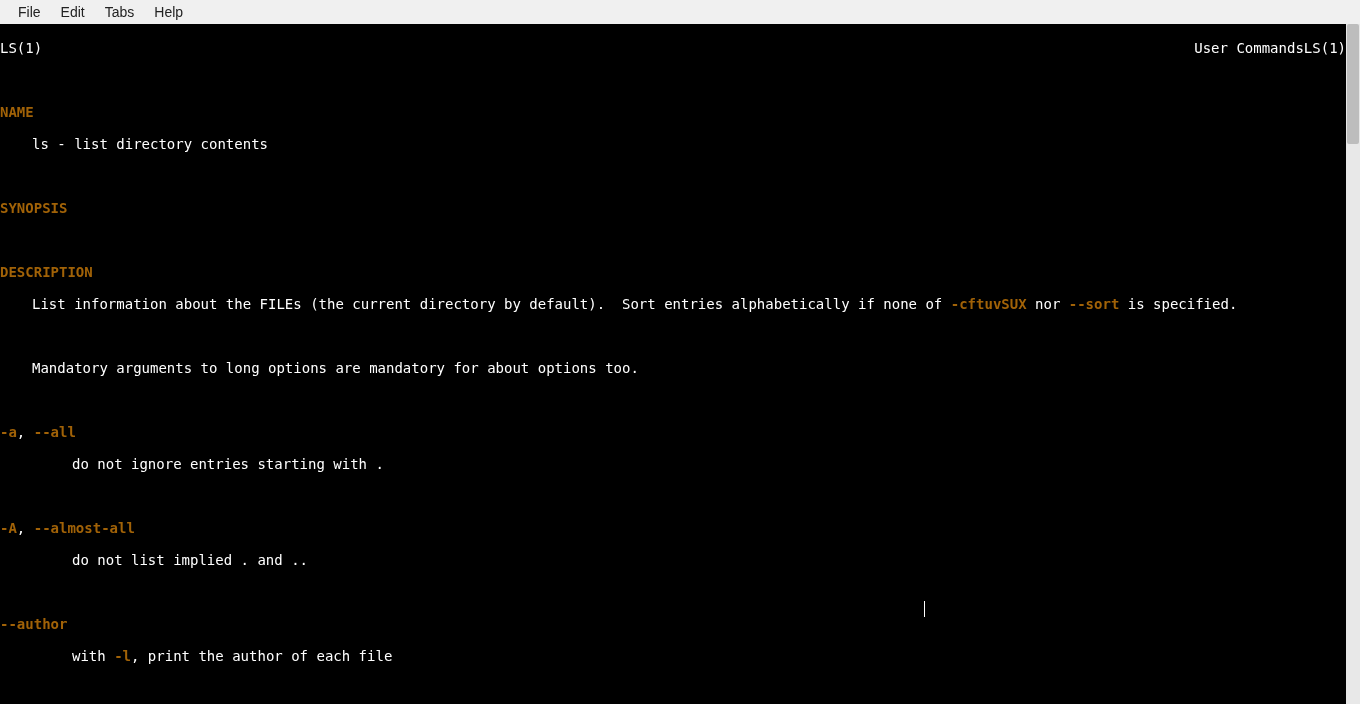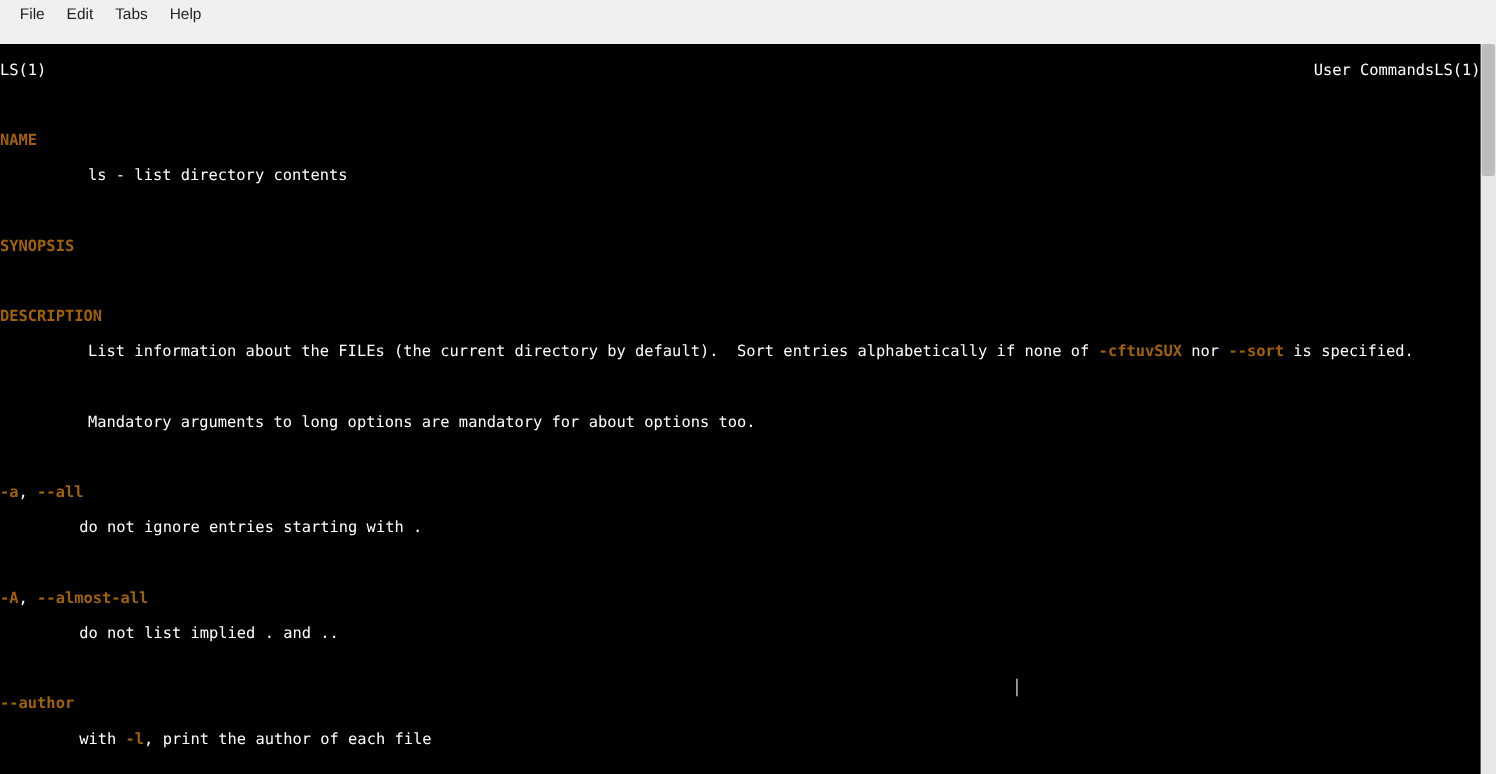--- a/index.html
+++ b/index.html
@@ -1,17 +1,17 @@
 <!DOCTYPE html>
 <html><head>
 <meta charset="utf-8">
 <style>
   * { margin: 0; padding: 0; box-sizing: border-box; }
   html, body { width: 1360px; height: 704px; overflow: hidden; font-family: sans-serif; }
-  .window { display: flex; flex-direction: column; height: 100%; background: #f0f0f0; gap: 16px; }
+  .window { display: flex; flex-direction: column; height: 100%; background: #f0f0f0; }
   .menubar {
     height: 31px;
     background: #f0f0f0;
     display: flex;
     align-items: center;
     padding: 0 8px;
     font-size: 14px;
     color: #222;
   }
   .menubar .menu-item {
@@ -48,21 +48,21 @@
     height: 120px;
     background: #bdbdbd;
     border-radius: 2px;
   }
   .hdr { display: flex; width: 100%; }
   .hdr .l { flex: 0 0 auto; }
   .hdr .c { flex: 1; text-align: right; }
   .hdr .r { flex: 0 0 auto; text-align: right; }
   .b { font-weight: bold; color: #a16207; }
   .u { text-decoration: underline; }
-  .indent1 { padding-left: 80px; }
+  .indent1 { padding-left: 32px; }
   .indent2 { padding-left: 72px; }
   .opt { }
   .blank { height: 16px; }
   .cursor {
     position: absolute;
     width: 1px;
     height: 16px;
     background: #fff;
     left: 924px;
     top: 577px;

